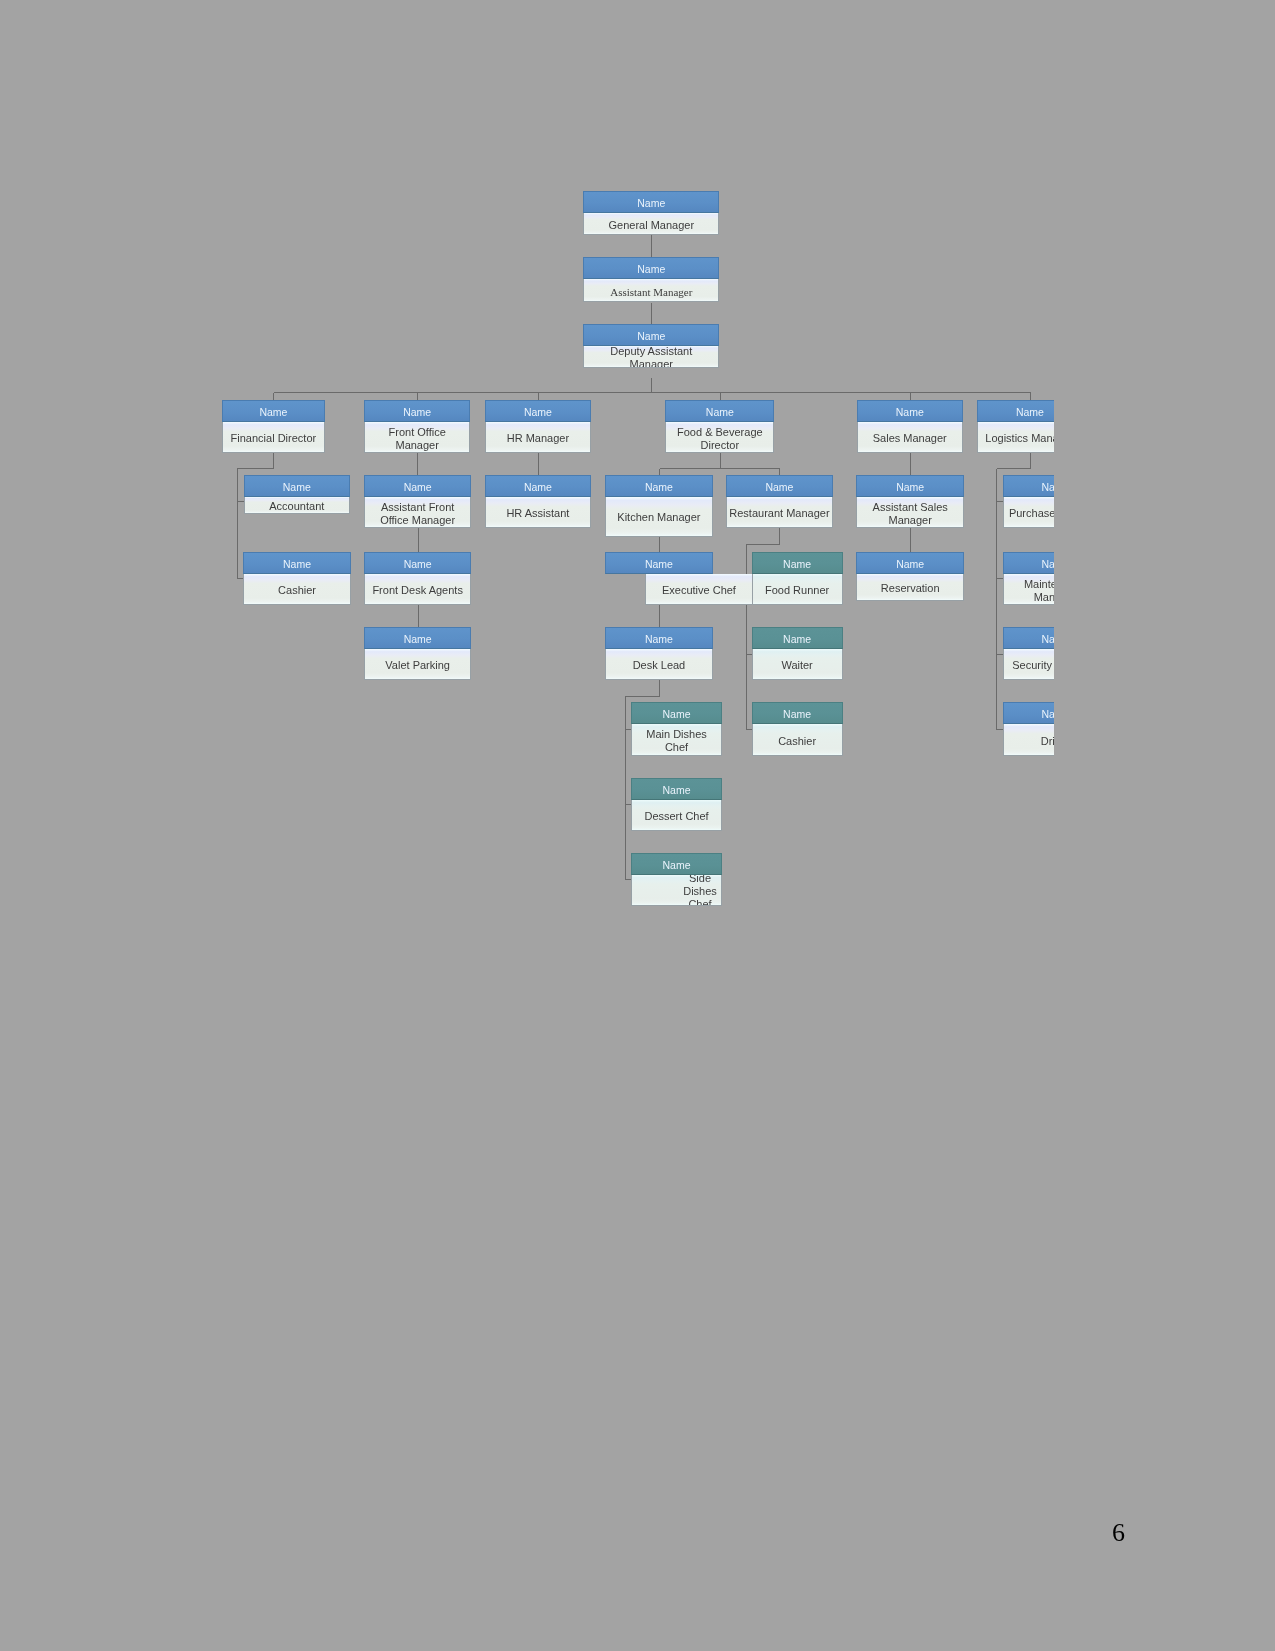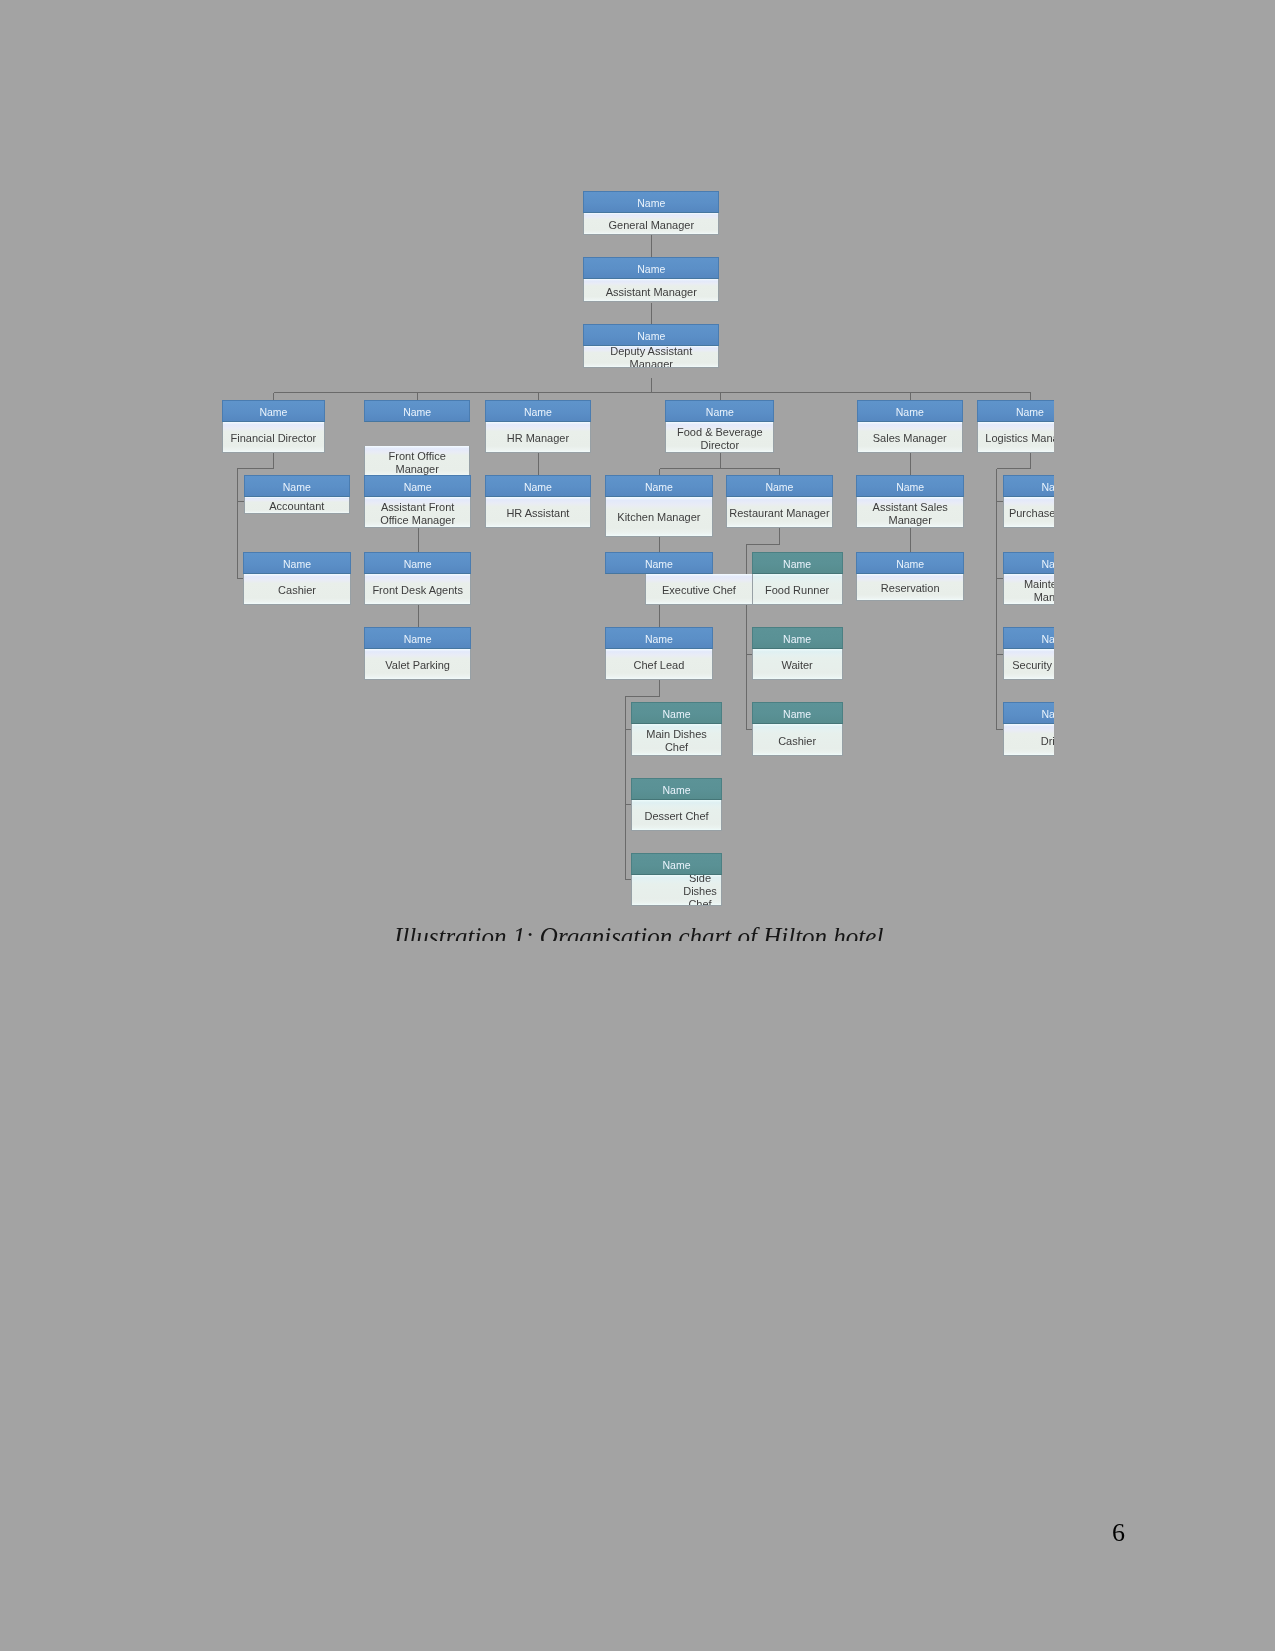--- a/index.html
+++ b/index.html
@@ -81,34 +81,34 @@
         <line x1="625" y1="804.5" x2="630.6" y2="804.5" stroke="#6a6a6a" stroke-width="1" shape-rendering="crispEdges"></line>
         <line x1="625" y1="879.5" x2="630.6" y2="879.5" stroke="#6a6a6a" stroke-width="1" shape-rendering="crispEdges"></line>
       </svg>
     <div id="nodes">
         <div class="node blue" style="left: 583.2px; top: 190.5px; width: 136.2px;">
           <div class="hdr" style="height: 22.4px;">Name</div>
           <div class="lbl" style="height: 22.5px;">General Manager</div>
         </div>
         <div class="node blue" style="left: 583.2px; top: 256.7px; width: 136.2px;">
           <div class="hdr" style="height: 22.4px;">Name</div>
-          <div class="lbl" style="height: 23.4px;">Assistant Manager</div>
+          <div class="lbl" style="height: 23.4px; font-family: Liberation Serif, serif;">Assistant Manager</div>
         </div>
         <div class="node blue" style="left: 583.2px; top: 323.7px; width: 136.2px;">
           <div class="hdr" style="height: 22.2px;">Name</div>
           <div class="lbl" style="height: 22px;">Deputy Assistant
 Manager</div>
         </div>
         <div class="node blue" style="left: 221.8px; top: 399.5px; width: 103.2px;">
           <div class="hdr" style="height: 22px;">Name</div>
           <div class="lbl" style="height: 31.7px;">Financial Director</div>
         </div>
         <div class="node blue" style="left: 364.1px; top: 399.5px; width: 106.2px;">
           <div class="hdr" style="height: 22px;">Name</div>
-          <div class="lbl" style="height: 31.7px; margin-top: 24px;">Front Office
+          <div class="lbl" style="height: 31.7px;">Front Office
 Manager</div>
         </div>
         <div class="node blue" style="left: 484.6px; top: 399.5px; width: 106.6px;">
           <div class="hdr" style="height: 22px;">Name</div>
           <div class="lbl" style="height: 31.7px;">HR Manager</div>
         </div>
         <div class="node blue" style="left: 665.4px; top: 399.5px; width: 108.9px;">
           <div class="hdr" style="height: 22px;">Name</div>
           <div class="lbl" style="height: 31.7px;">Food &amp; Beverage
 Director</div>
@@ -175,21 +175,21 @@
           <div class="hdr" style="height: 22px;">Name</div>
           <div class="lbl" style="height: 31.7px;">Maintenance
 Manager</div>
         </div>
         <div class="node blue" style="left: 364.4px; top: 626.7px; width: 106.5px;">
           <div class="hdr" style="height: 22px;">Name</div>
           <div class="lbl" style="height: 31.7px;">Valet Parking</div>
         </div>
         <div class="node blue" style="left: 605.2px; top: 626.7px; width: 107.5px;">
           <div class="hdr" style="height: 22px;">Name</div>
-          <div class="lbl" style="height: 31.7px;">Chef Lead</div>
+          <div class="lbl" style="height: 31.7px;">Desk Lead</div>
         </div>
         <div class="node teal" style="left: 751.5px; top: 626.7px; width: 91.2px;">
           <div class="hdr" style="height: 22px;">Name</div>
           <div class="lbl" style="height: 31.7px;">Waiter</div>
         </div>
         <div class="node blue" style="left: 1002.9px; top: 626.7px; width: 105px;">
           <div class="hdr" style="height: 22px;">Name</div>
           <div class="lbl" style="height: 31.7px;">Security Manager</div>
         </div>
         <div class="node teal" style="left: 630.6px; top: 702.1px; width: 91.9px;">
@@ -208,18 +208,15 @@
         <div class="node teal" style="left: 630.6px; top: 777.5px; width: 91.9px;">
           <div class="hdr" style="height: 22px;">Name</div>
           <div class="lbl" style="height: 31.7px;">Dessert Chef</div>
         </div>
         <div class="node teal" style="left: 630.6px; top: 852.5px; width: 91.9px;">
           <div class="hdr" style="height: 22px;">Name</div>
           <div class="lbl" style="height: 31.7px; padding-left: 47px;">Side Dishes
 Chef</div>
         </div>
       </div>
-  </div>
-  <div class="caption-clip">
-    <div class="caption">Illustration 1: Organisation chart of Hilton hotel</div>
   </div>
   <div class="pageno">6</div>
 </div>
 
 </body></html>

